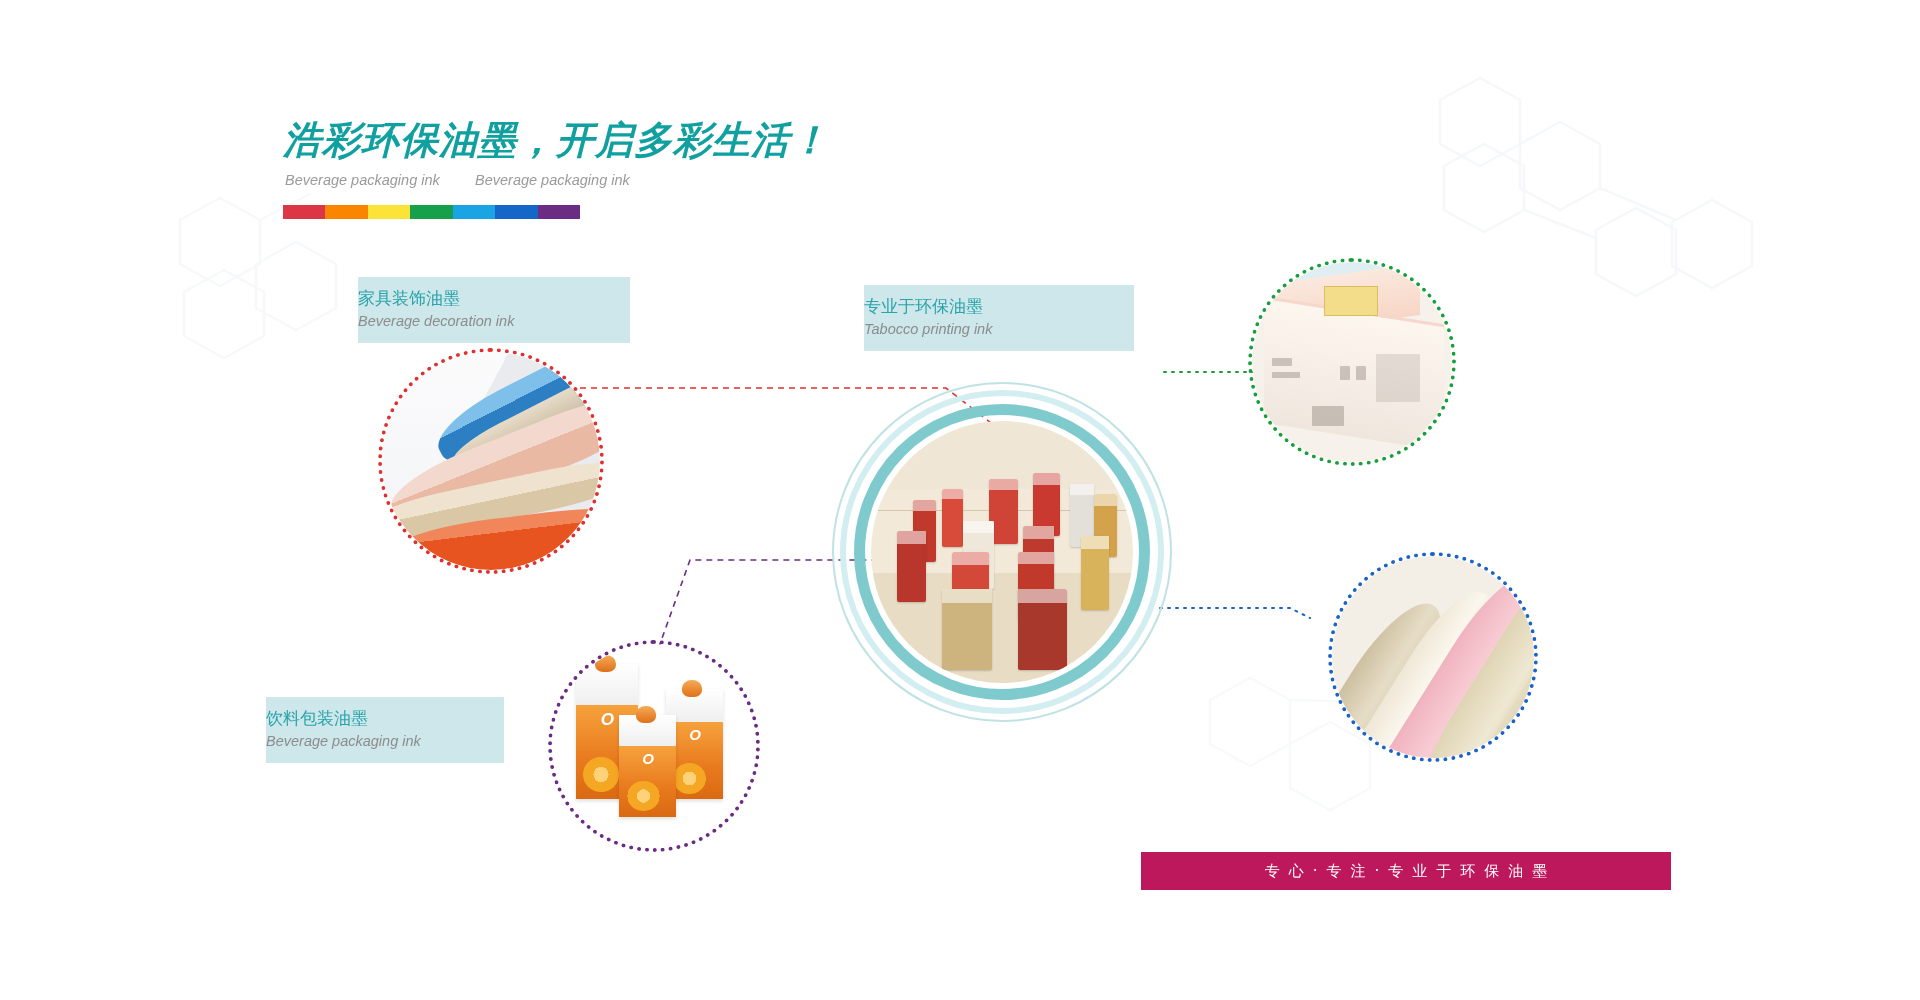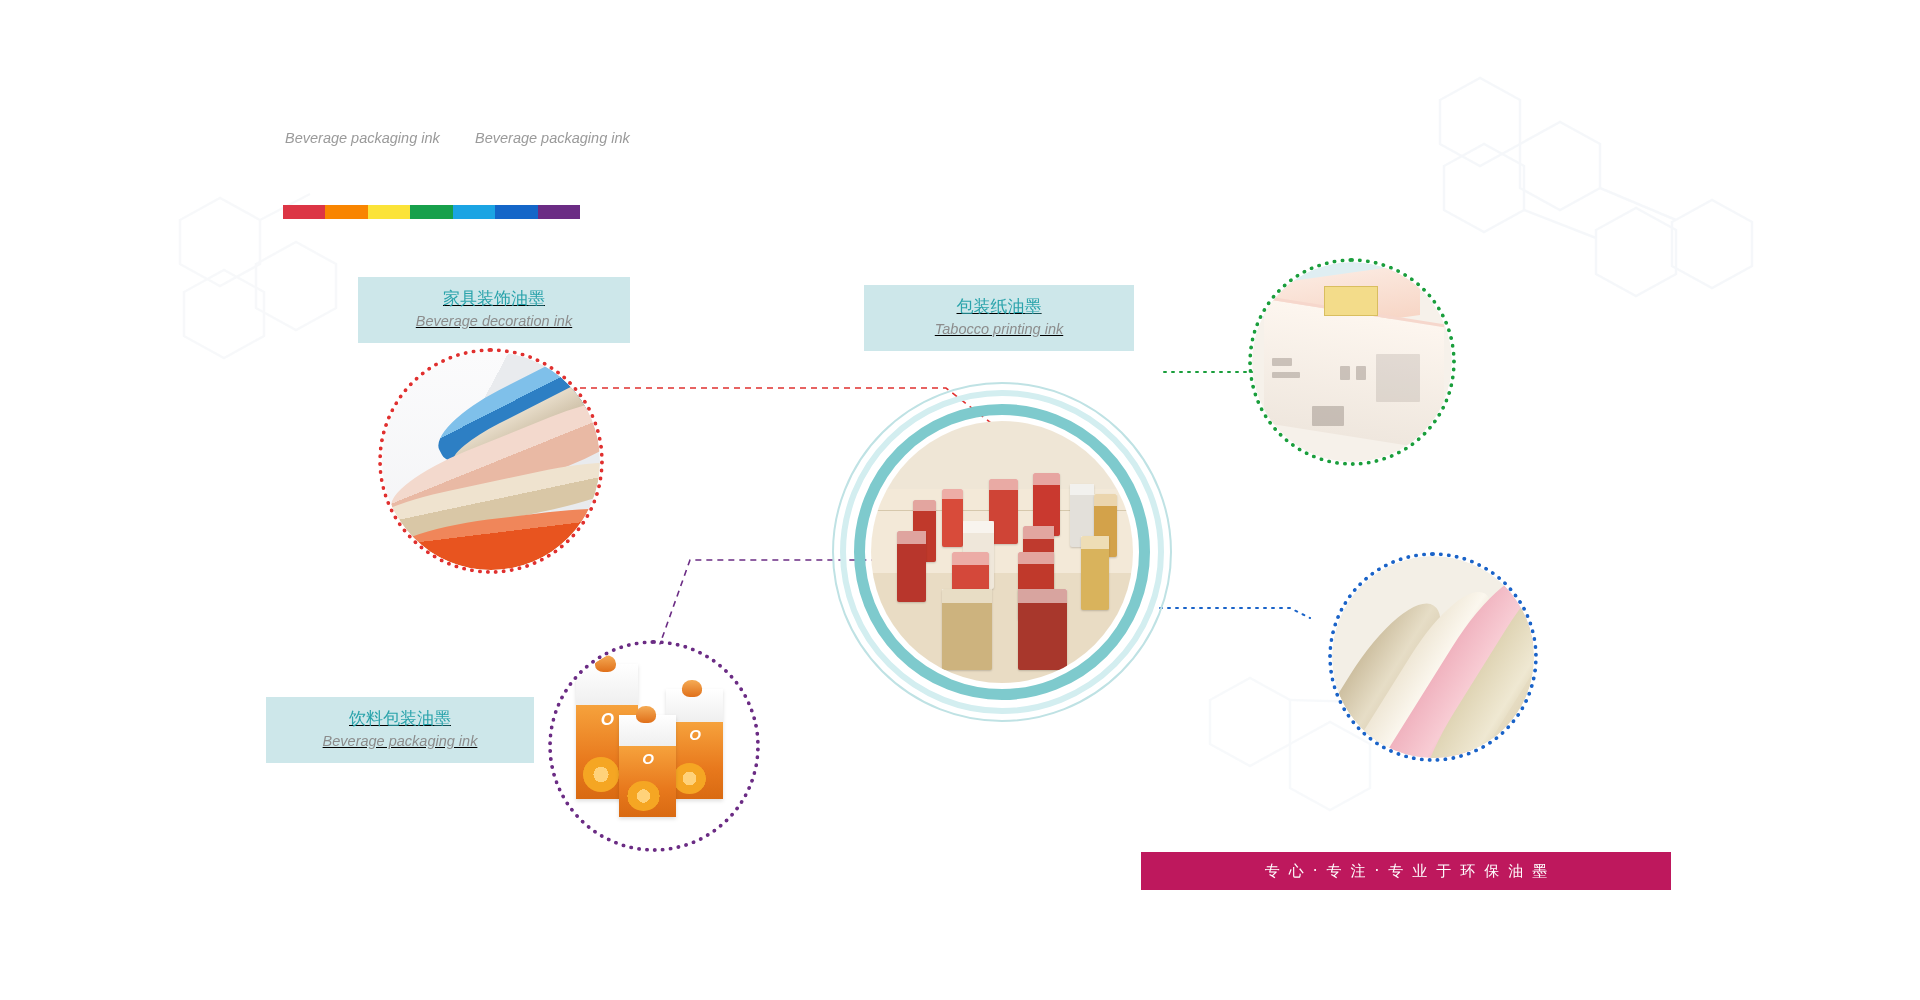--- a/index.html
+++ b/index.html
@@ -33,37 +33,36 @@
   }
   .sub-1{left:2px;}
   .sub-2{left:192px;}
   .colorbar{position:absolute;left:283px;top:205px;display:flex;height:14px;width:297px;}
   .colorbar span{flex:1 1 auto;height:100%;}
 
   
   .plate{
     position:absolute;
     background:#cde7ea;
-    text-align:center;
+    text-align:left;
     padding:9px 0 11px 0;
     box-sizing:border-box;
-    text-decoration:underline;
   }
   .plate .cn{
     font-size:17px;color:#2aa3ab;line-height:1.45;
     font-family:"DejaVu Sans","Liberation Sans",sans-serif;
   }
   .plate .en{
     font-size:14.5px;font-style:italic;color:#8c8c8c;line-height:1.5;
   }
   .plate-furniture{left:358px;top:277px;width:272px;}
   .plate-tobacco{left:864px;top:285px;width:270px;}
   .plate-film{left:1340px;top:475px;width:268px;}
   .plate-paper{left:1318px;top:786px;width:270px;}
-  .plate-beverage{left:266px;top:697px;width:268px;}
+  .plate-beverage{left:266px;top:697px;width:238px;}
 
   
   .circ{position:absolute;border-radius:50%;overflow:hidden;}
   .dots{
     position:absolute;border-radius:50%;
     border-style:dotted;background:transparent;
     box-sizing:border-box;
   }
 
   
@@ -235,20 +234,21 @@
     <polyline points="580,388 946,388 1000,430 1000,455" fill="none" stroke="#e0302f" stroke-width="1.6" stroke-dasharray="6,5"></polyline>
 
     <polyline points="640,700 690,560 880,560 905,570" fill="none" stroke="#6b2c84" stroke-width="1.6" stroke-dasharray="6,5"></polyline>
 
     <polyline points="1164,372 1262,372 1285,345" fill="none" stroke="#1a9e3c" stroke-width="2" stroke-dasharray="2,6" stroke-linecap="round"></polyline>
 
     <polyline points="1160,608 1290,608 1310,618" fill="none" stroke="#1a63c8" stroke-width="2" stroke-dasharray="2,6" stroke-linecap="round"></polyline>
   </svg>
 
   <div class="header">
+    <div class="title" style="color: rgb(17, 160, 160);">浩彩环保油墨，开启多彩生活！</div>
     <div class="subrow">
       <div class="sub sub-1">Beverage packaging ink</div>
       <div class="sub sub-2">Beverage packaging ink</div>
     </div>
   </div>
   <div class="colorbar">
     <span style="background: rgb(220, 53, 69);"></span>
     <span style="background: rgb(249, 133, 0);"></span>
     <span style="background: rgb(251, 227, 56);"></span>
     <span style="background: rgb(23, 160, 75);"></span>
@@ -348,21 +348,21 @@
     </div>
   </div>
   <div class="dots" style="left:548px;top:640px;width:212px;height:212px;border-width:4px;border-color:#6b2c84;"></div>
 
   <div class="plate plate-furniture">
     <div class="cn">家具装饰油墨</div>
     <div class="en">Beverage decoration ink</div>
   </div>
 
   <div class="plate plate-tobacco">
-    <div class="cn">包装纸油墨</div>
+    <div class="cn">专业于环保油墨</div>
     <div class="en">Tabocco printing ink</div>
   </div>
 
 
 
   <div class="plate plate-beverage">
     <div class="cn">饮料包装油墨</div>
     <div class="en">Beverage packaging ink</div>
   </div>
 

